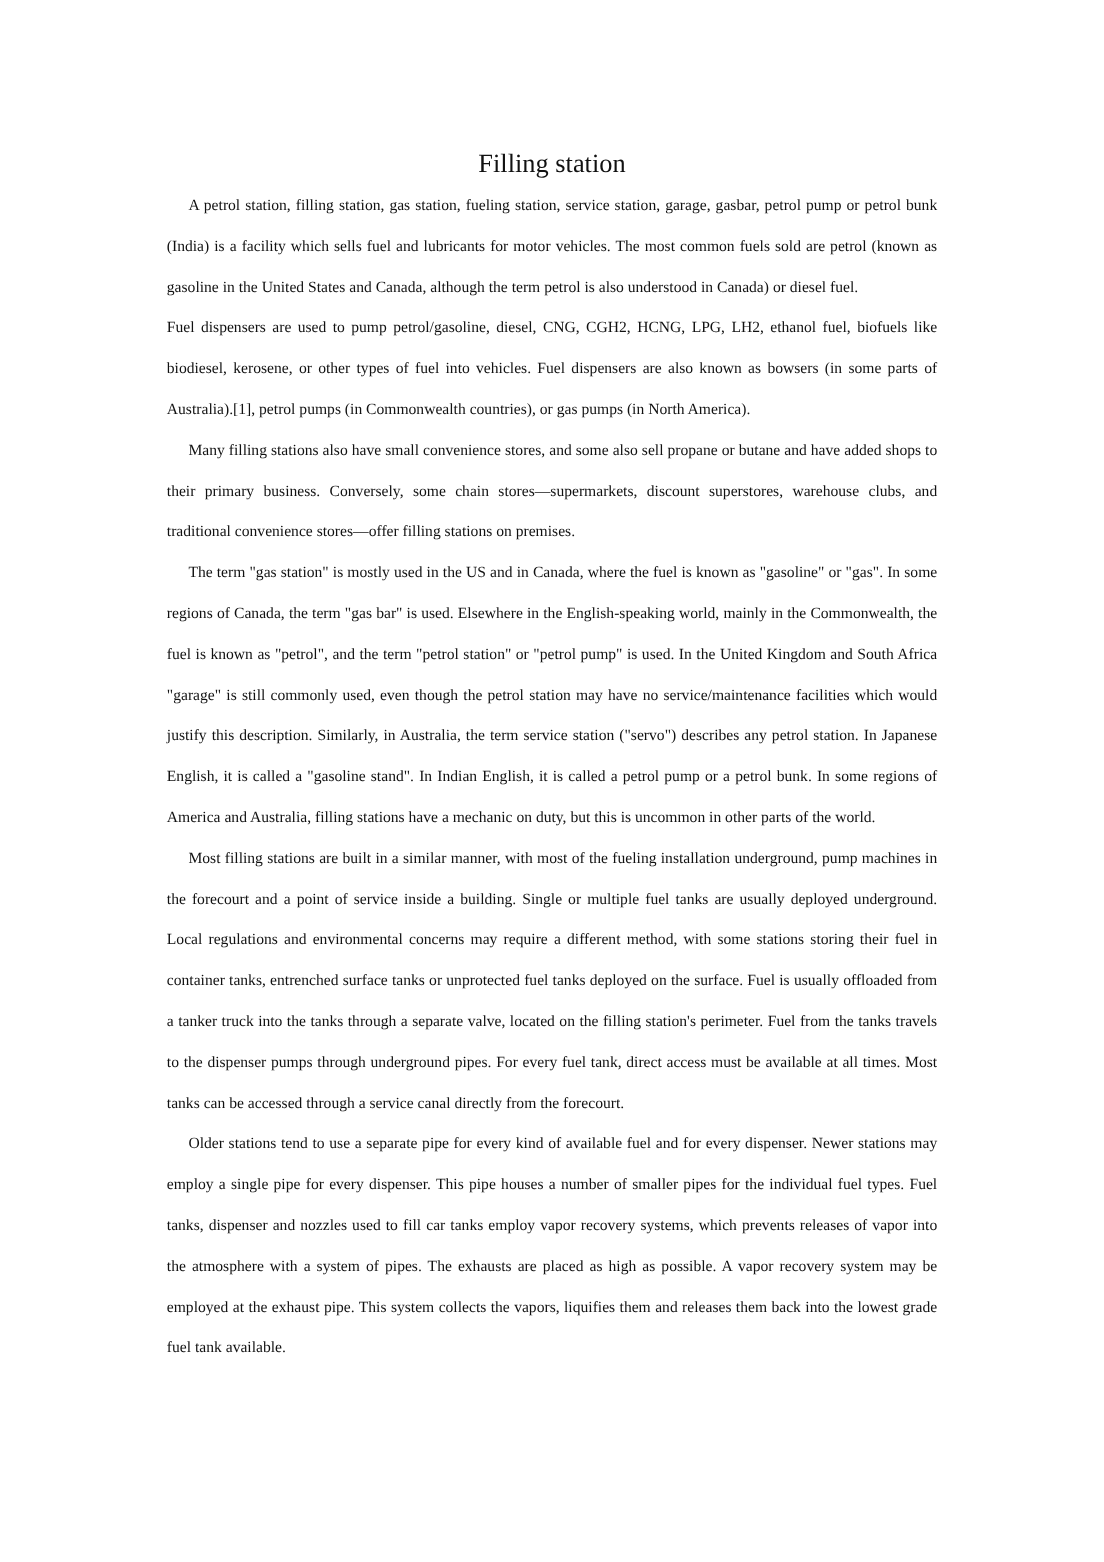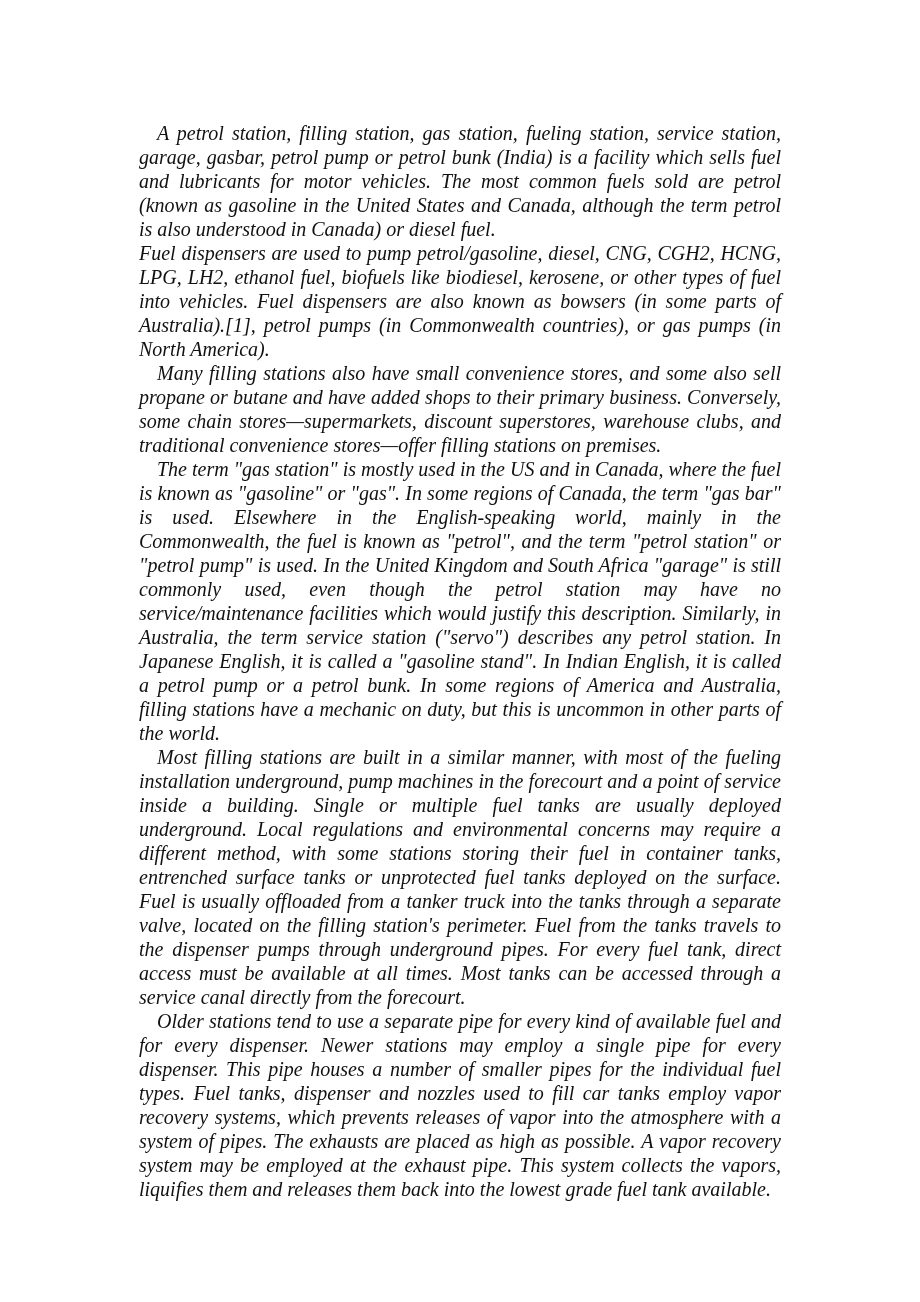--- a/index.html
+++ b/index.html
@@ -23,36 +23,36 @@
     }
     .title {
       text-align: center;
       font-size: 22px;
       line-height: 30px;
       margin: 0 0 3px 0;
       font-weight: normal;
       letter-spacing: 0;
     }
     .para {
-      font-size: 20px;
-      line-height: 24px;
+      font-size: 13px;
+      line-height: 34px;
       text-align: justify;
       margin: 0;
       text-indent: 18px;
       hyphens: none;
-      font-style: italic;
     }
     .para.no-indent {
       text-indent: 0;
     }
   </style>
 </head>
 <body>
 
 <div class="page">
+  <h1 class="title">Filling station</h1>
 
   <p class="para">A petrol station, filling station, gas station, fueling station, service station, garage, gasbar, petrol pump or petrol bunk (India) is a facility which sells fuel and lubricants for motor vehicles. The most common fuels sold are petrol (known as gasoline in the United States and Canada, although the term petrol is also understood in Canada) or diesel fuel.</p>
   <p class="para no-indent">Fuel dispensers are used to pump petrol/gasoline, diesel, CNG, CGH2, HCNG, LPG, LH2, ethanol fuel, biofuels like biodiesel, kerosene, or other types of fuel into vehicles. Fuel dispensers are also known as bowsers (in some parts of Australia).[1], petrol pumps (in Commonwealth countries), or gas pumps (in North America).</p>
   <p class="para">Many filling stations also have small convenience stores, and some also sell propane or butane and have added shops to their primary business. Conversely, some chain stores—supermarkets, discount superstores, warehouse clubs, and traditional convenience stores—offer filling stations on premises.</p>
   <p class="para">The term "gas station" is mostly used in the US and in Canada, where the fuel is known as "gasoline" or "gas". In some regions of Canada, the term "gas bar" is used. Elsewhere in the English-speaking world, mainly in the Commonwealth, the fuel is known as "petrol", and the term "petrol station" or "petrol pump" is used. In the United Kingdom and South Africa "garage" is still commonly used, even though the petrol station may have no service/maintenance facilities which would justify this description. Similarly, in Australia, the term service station ("servo") describes any petrol station. In Japanese English, it is called a "gasoline stand". In Indian English, it is called a petrol pump or a petrol bunk. In some regions of America and Australia, filling stations have a mechanic on duty, but this is uncommon in other parts of the world.</p>
   <p class="para">Most filling stations are built in a similar manner, with most of the fueling installation underground, pump machines in the forecourt and a point of service inside a building. Single or multiple fuel tanks are usually deployed underground. Local regulations and environmental concerns may require a different method, with some stations storing their fuel in container tanks, entrenched surface tanks or unprotected fuel tanks deployed on the surface. Fuel is usually offloaded from a tanker truck into the tanks through a separate valve, located on the filling station's perimeter. Fuel from the tanks travels to the dispenser pumps through underground pipes. For every fuel tank, direct access must be available at all times. Most tanks can be accessed through a service canal directly from the forecourt.</p>
   <p class="para">Older stations tend to use a separate pipe for every kind of available fuel and for every dispenser. Newer stations may employ a single pipe for every dispenser. This pipe houses a number of smaller pipes for the individual fuel types. Fuel tanks, dispenser and nozzles used to fill car tanks employ vapor recovery systems, which prevents releases of vapor into the atmosphere with a system of pipes. The exhausts are placed as high as possible. A vapor recovery system may be employed at the exhaust pipe. This system collects the vapors, liquifies them and releases them back into the lowest grade fuel tank available.</p>
 </div>
 
 </body></html>

